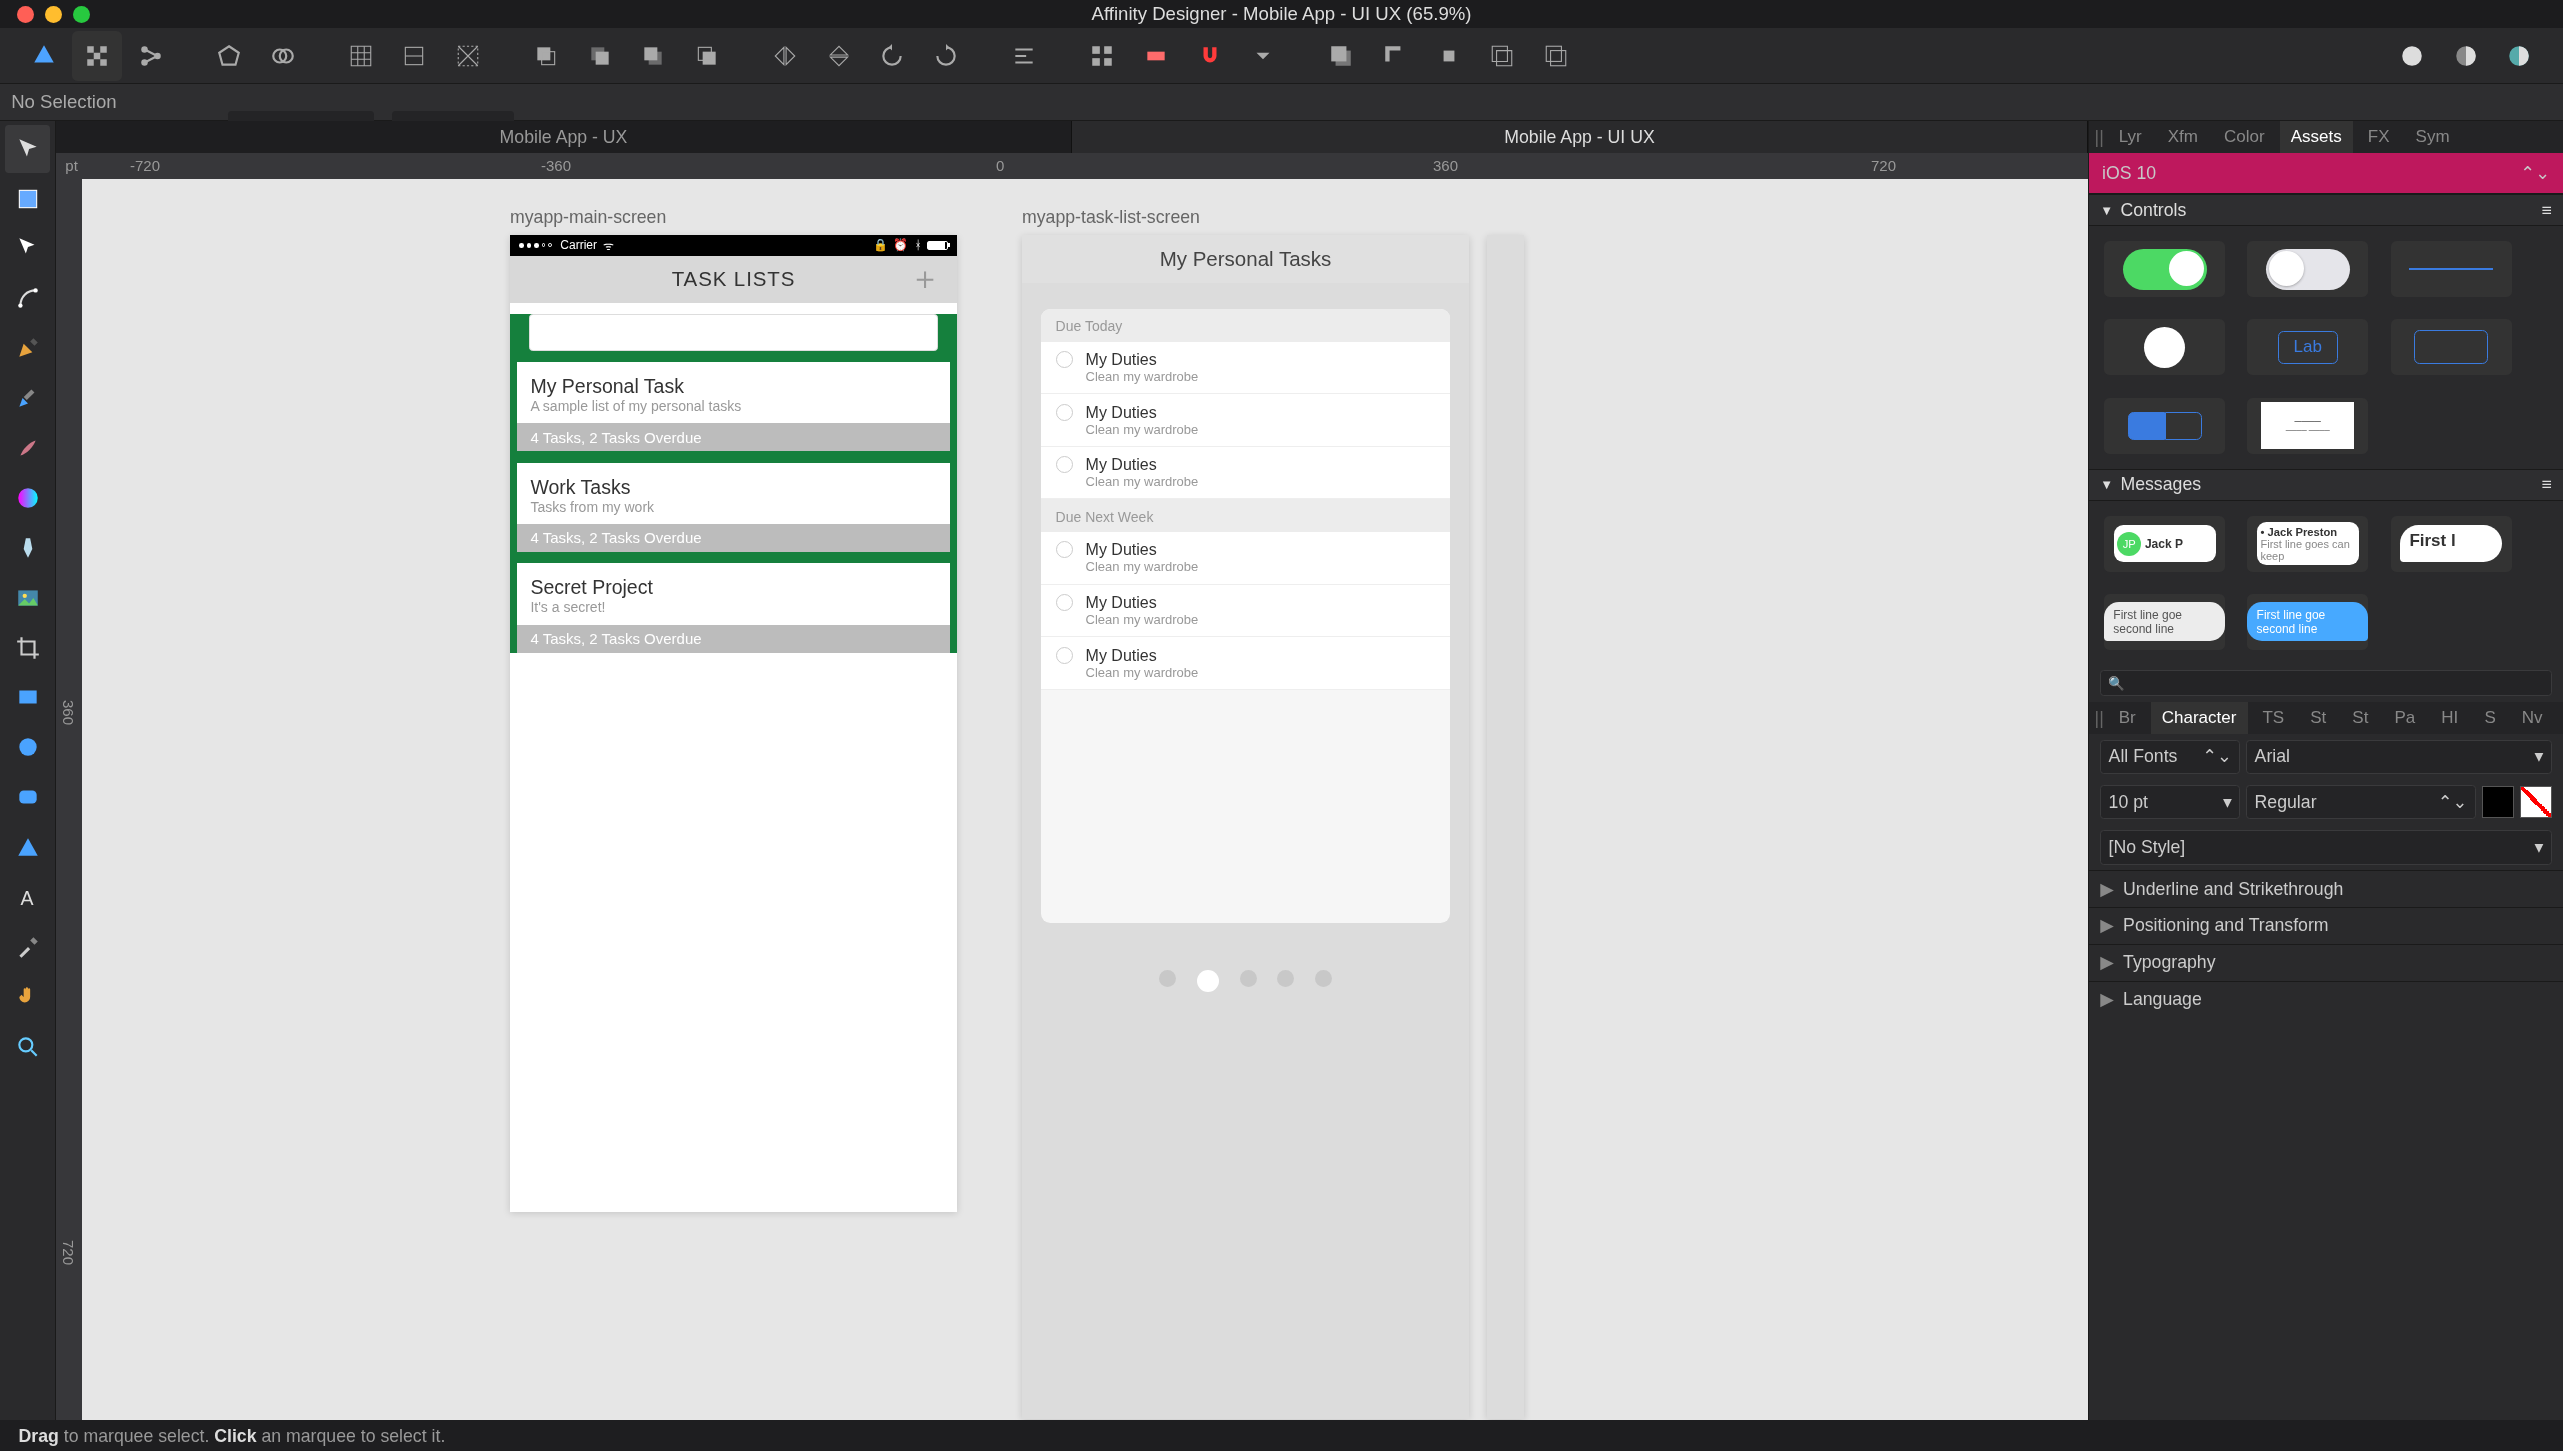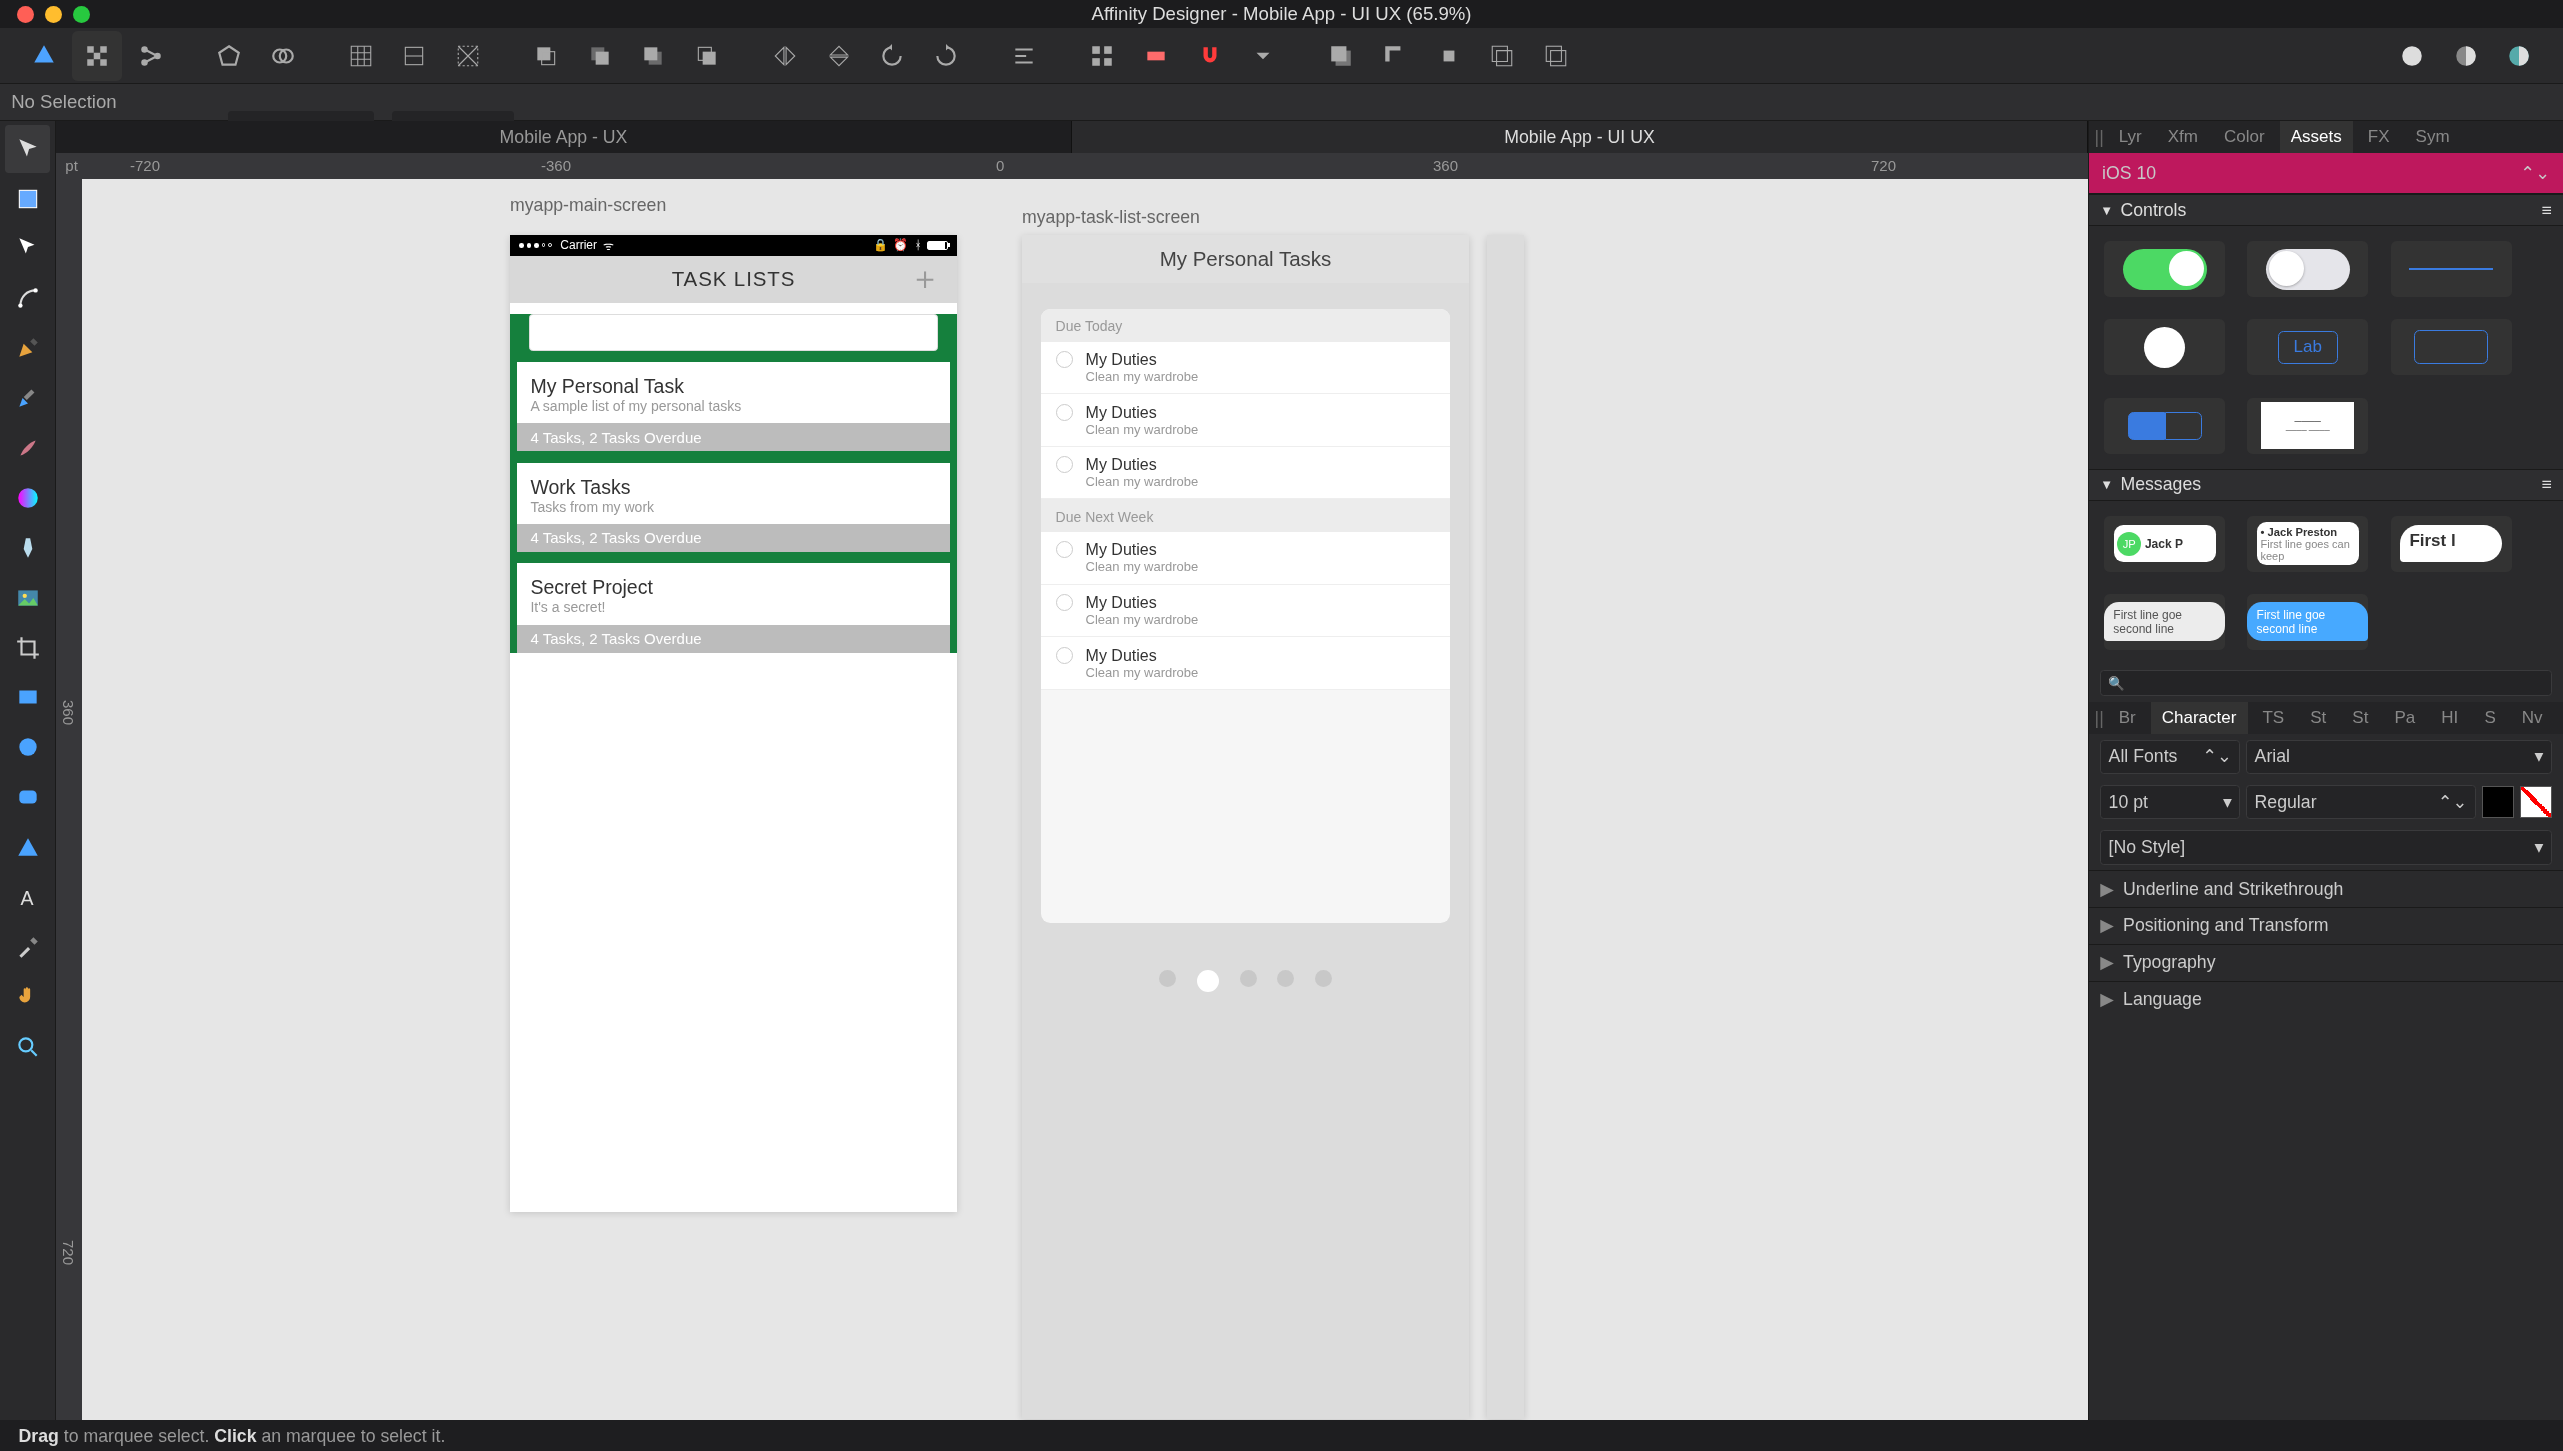--- a/index.html
+++ b/index.html
@@ -57,21 +57,21 @@
   .ruler-top .tick{position:absolute;top:3.7px;}
   .canvas-body{flex:1;display:flex;min-height:0;}
   .ruler-left{width:26px;background:#37373a;position:relative;color:#999;font-size:15px;}
   .ruler-left .tick{position:absolute;left:3.7px;writing-mode:vertical-rl;}
   .canvas{flex:1;background:var(--canvas-bg);position:relative;overflow:hidden;}
 
   
   .artboard-label{position:absolute;font-size:17.7px;color:#666;}
   .artboard{position:absolute;background:#fff;box-shadow:0 1.9px 7.4px rgba(0,0,0,.15);}
   .ab1{left:428px;top:56px;width:447px;height:977px;background:#fff;}
-  .ab1-label{left:428px;top:16px;}
+  .ab1-label{left:428px;top:28px;}
   .ab2{left:940px;top:56px;width:447px;height:1184px;background:#dcdcdc;}
   .ab2-label{left:940px;top:28px;}
   .ab3{left:1405px;top:56px;width:37px;height:1184px;background:#dcdcdc;}
 
   
   .statusbar{height:20.5px;background:#000;color:#fff;font-size:12px;display:flex;align-items:center;justify-content:space-between;padding:0 9.3px;}
   .sb-left{display:flex;gap:2.8px;align-items:center;}
   .sb-dot{width:4.7px;height:4.7px;border-radius:50%;background:#fff;}
   .sb-dot.empty{background:transparent;border:0.9px solid #fff;width:3.7px;height:3.7px;}
   .sb-right{display:flex;gap:5.6px;align-items:center;}

